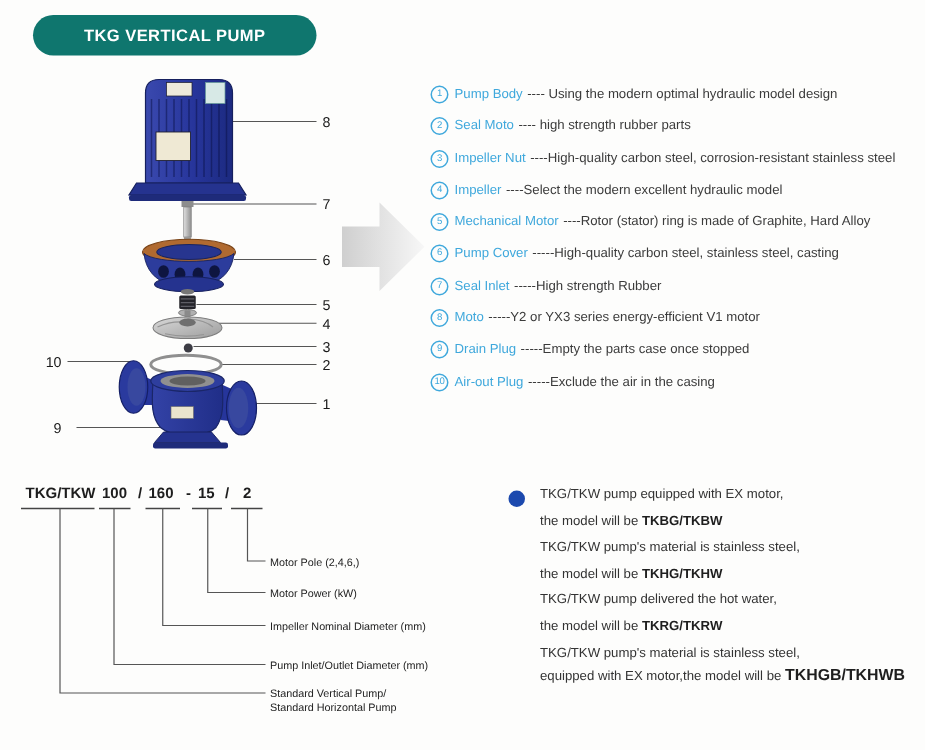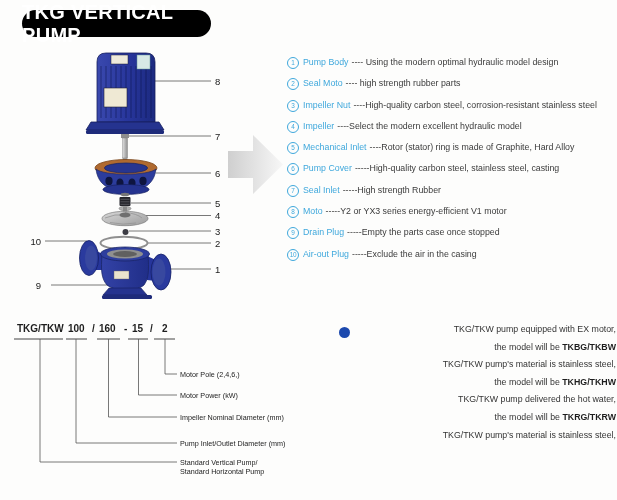--- a/index.html
+++ b/index.html
@@ -1,22 +1,22 @@
 <!DOCTYPE html>
 <html><head>
 <meta charset="utf-8">
 <style>
   html,body{margin:0;padding:0;background:#fff;}
   .page{position:relative;width:617px;height:500px;background:#fdfdfc;overflow:hidden;
         font-family:"Liberation Sans",sans-serif;}
 
   
-  .badge{position:absolute;left:22px;top:10px;width:189px;height:27px;background:#000000;
+  .badge{position:absolute;left:22px;top:10px;width:189px;height:27px;background:#0f766e;
          border-radius:14px;display:flex;align-items:center;justify-content:center;
-         color:#fff;font-weight:bold;font-size:20px;letter-spacing:.3px;}
+         color:#fff;font-weight:bold;font-size:11px;letter-spacing:.3px;}
 
   
   .pump-svg{position:absolute;left:25px;top:42px;}
   .arrow-svg{position:absolute;left:226px;top:130px;}
   .pump-svg text{font-family:"Liberation Sans",sans-serif;}
 
   
   .parts{position:absolute;left:287px;top:57px;width:330px;}
   .part-row{display:flex;height:21.3px;white-space:nowrap;
             font-size:8.8px;color:#3b3b3b;}
@@ -24,21 +24,21 @@
         color:#3fa8dc;font-size:6.4px;line-height:10px;text-align:center;
         margin-right:4px;letter-spacing:-0.3px;}
   .pname{color:#3fa8dc;margin-right:3px;}
   .pdesc{color:#3b3b3b;}
 
   
   .model-svg{position:absolute;left:8px;top:313px;}
   .model-svg text{font-family:"Liberation Sans",sans-serif;}
 
   
-  .notes{position:absolute;left:338px;top:321px;width:278px;text-align:right;}
+  .notes{position:absolute;left:338px;top:321px;width:278px;}
   .bullet{position:absolute;left:1px;top:6px;width:11px;height:11px;border-radius:50%;
           background:#1c49ae;}
   .note-line{margin-left:22px;line-height:17.6px;font-size:8.8px;color:#333;white-space:nowrap;}
   .note-line.tight{line-height:12px;}
   .model-code{font-weight:bold;color:#1e1e1e;}
   .model-code.big{font-size:10.6px;}
 </style>
 </head>
 <body>
 
@@ -203,21 +203,21 @@
       <span class="pname">Impeller Nut</span>
       <span class="pdesc">----High-quality carbon steel, corrosion-resistant stainless steel</span>
     </div>
     <div class="part-row">
       <span class="circ">4</span>
       <span class="pname">Impeller</span>
       <span class="pdesc">----Select the modern excellent hydraulic model</span>
     </div>
     <div class="part-row">
       <span class="circ">5</span>
-      <span class="pname">Mechanical Inlet</span>
+      <span class="pname">Mechanical Motor</span>
       <span class="pdesc">----Rotor (stator) ring is made of Graphite, Hard Alloy</span>
     </div>
     <div class="part-row">
       <span class="circ">6</span>
       <span class="pname">Pump Cover</span>
       <span class="pdesc">-----High-quality carbon steel, stainless steel, casting</span>
     </div>
     <div class="part-row">
       <span class="circ">7</span>
       <span class="pname">Seal Inlet</span>
@@ -291,15 +291,18 @@
     </div>
     <div class="note-line">
       <span>TKG/TKW pump delivered the hot water,</span>
     </div>
     <div class="note-line">
       <span>the model will be </span><span class="model-code">TKRG/TKRW</span>
     </div>
     <div class="note-line">
       <span>TKG/TKW pump's material is stainless steel,</span>
     </div>
+    <div class="note-line tight">
+      <span>equipped with EX motor,the model will be </span><span class="model-code big">TKHGB/TKHWB</span>
+    </div>
   </div>
 
 </div>
 
 </body></html>

